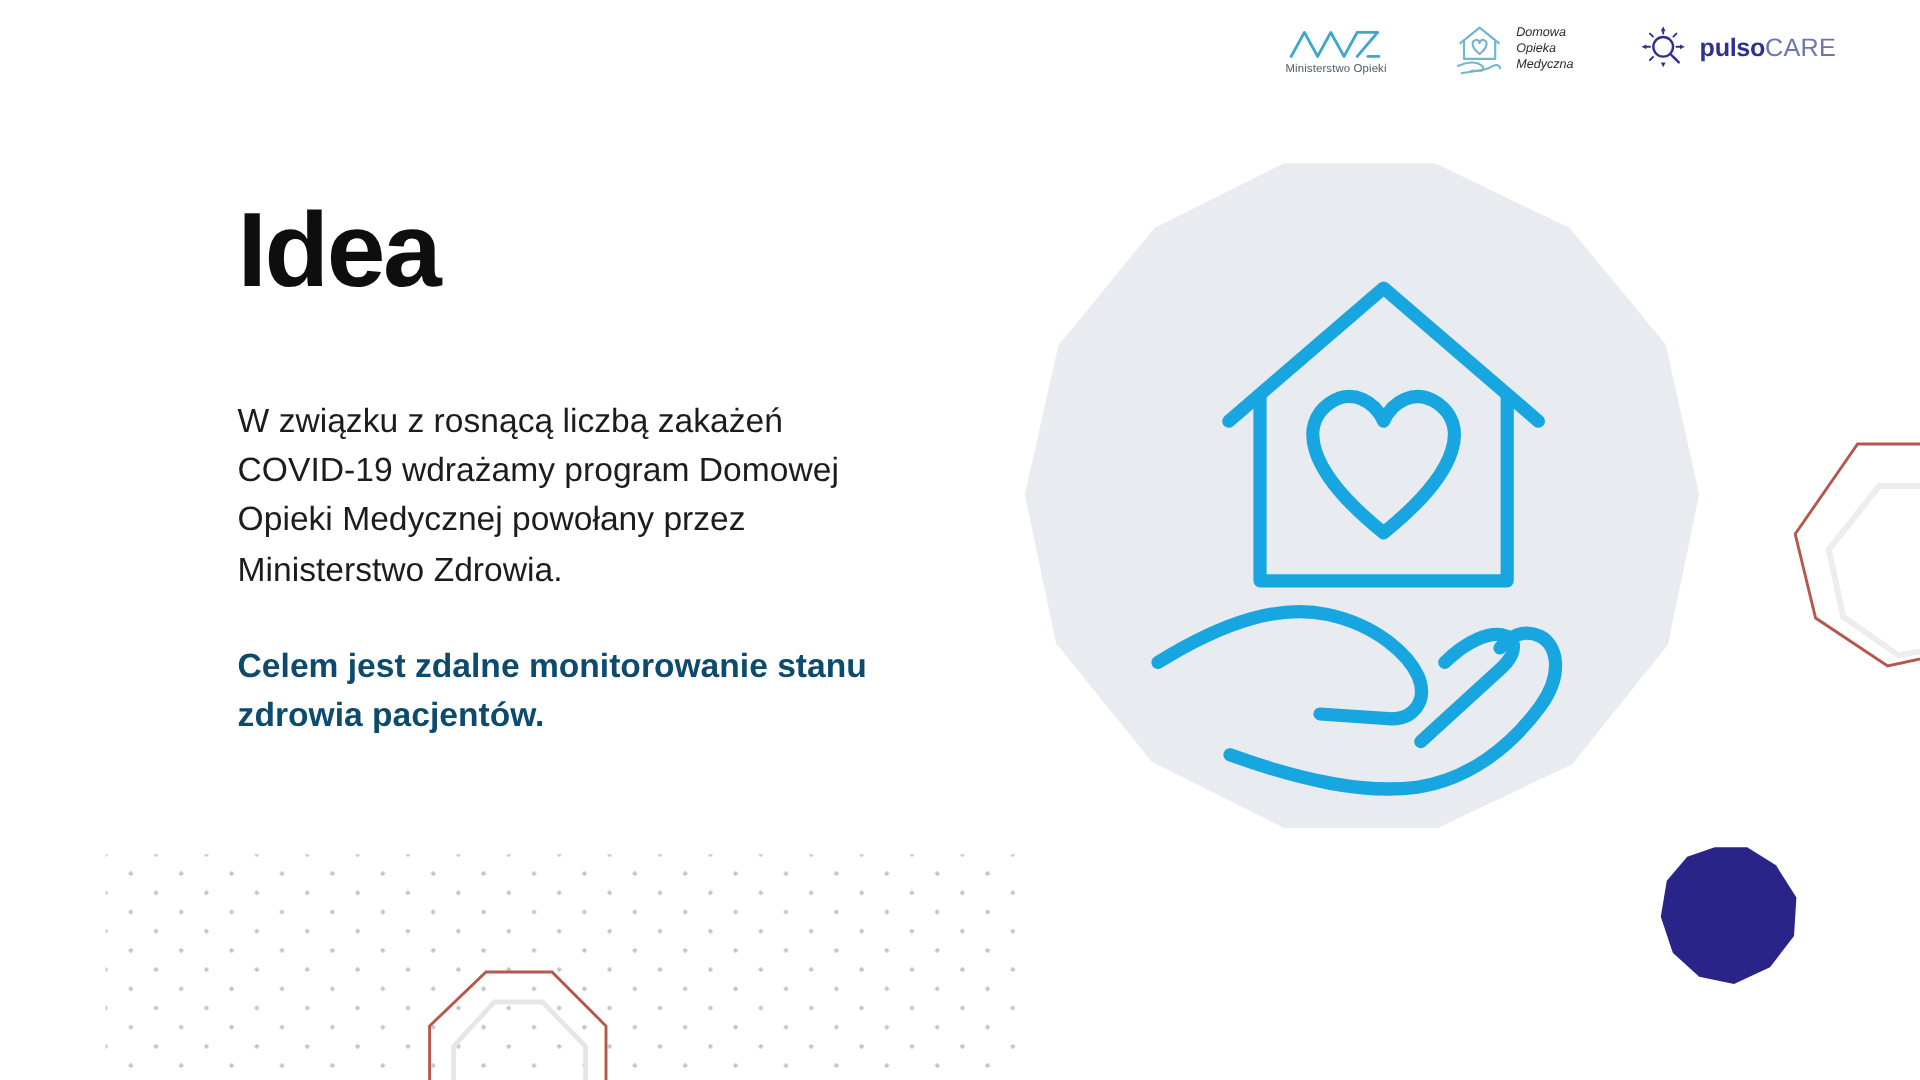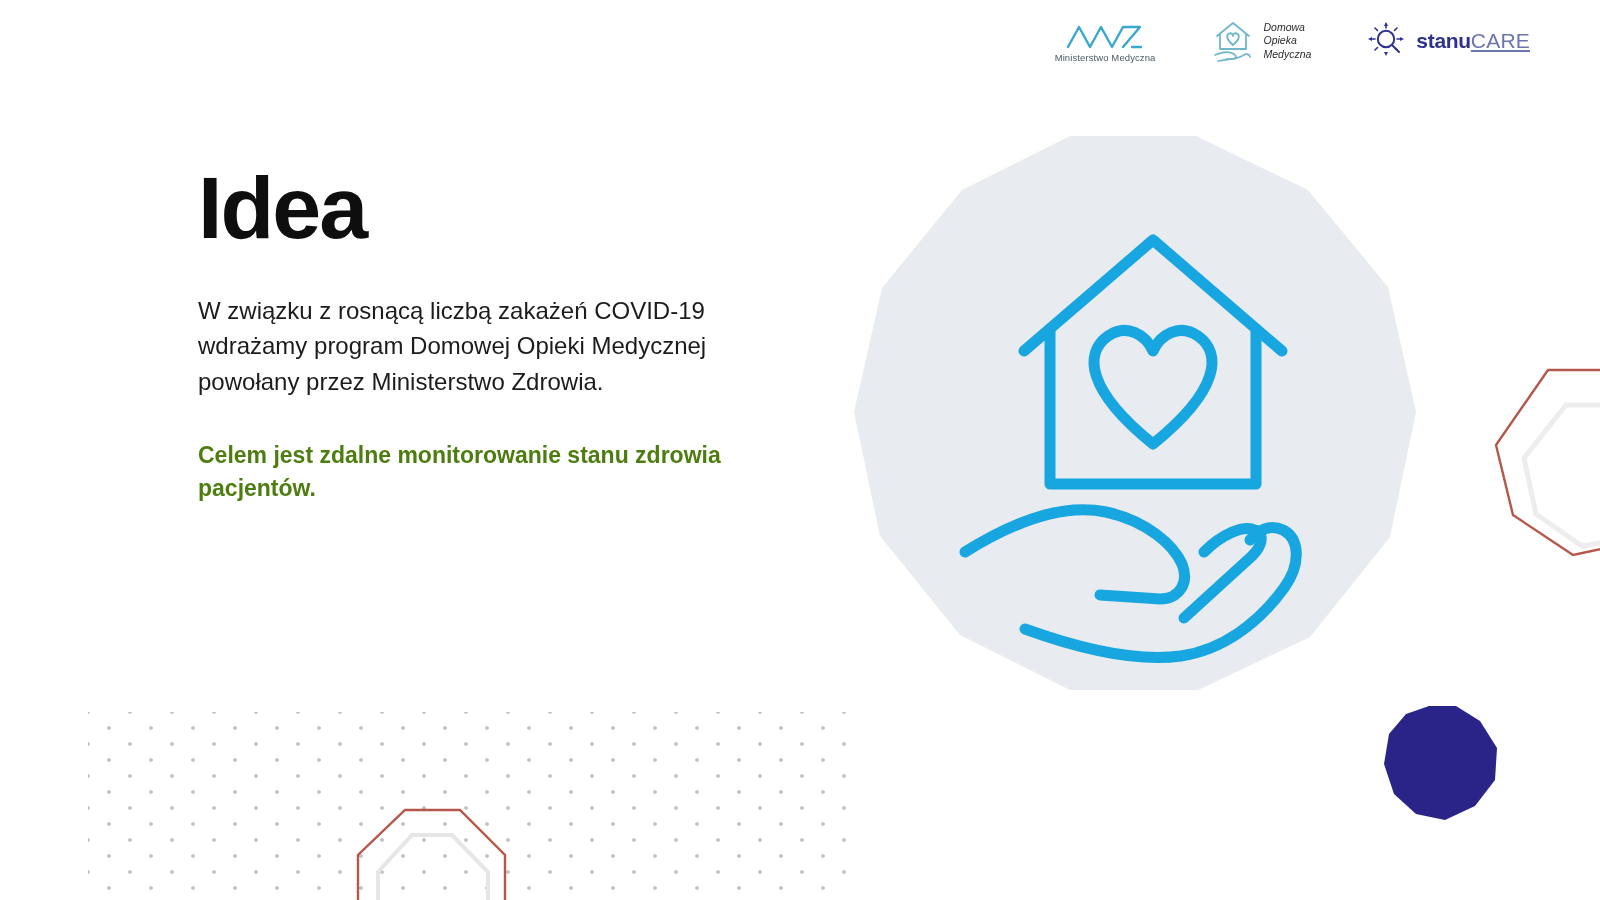--- a/index.html
+++ b/index.html
@@ -86,52 +86,51 @@
     font-size: 21px;
     font-weight: 700;
     color: #2f3191;
     letter-spacing: -.3px;
     font-family: "Liberation Sans", sans-serif;
   }
   .logo-pulso-word .care {
     font-weight: 400;
     color: #6d74ae;
     letter-spacing: .2px;
-    text-decoration: underline;
   }
 
   
   .content {
     position: absolute;
     left: 198px;
     top: 166px;
     width: 600px;
   }
   .title {
     margin: 0;
     font-size: 88px;
     line-height: .95;
     font-weight: 700;
     color: #0e0e0e;
     letter-spacing: -2px;
     font-family: "Liberation Sans", sans-serif;
   }
   .body-text {
-    margin: 43px 0 0 0;
-    font-size: 24px;
+    margin: 80px 0 0 0;
+    font-size: 28px;
     line-height: 1.48;
     color: #1c1c1c;
     font-weight: 400;
     max-width: 560px;
   }
   .lead-text {
     margin: 40px 0 0 0;
-    font-size: 23px;
+    font-size: 28px;
     line-height: 1.45;
-    color: #4d7c0f;
+    color: #0c4a6e;
     font-weight: 700;
     max-width: 570px;
   }
 
   
   .illustration {
     position: absolute;
     left: 818px;
     top: 132px;
     width: 630px;
@@ -163,21 +162,21 @@
     </svg>
   </div>
 
   <div class="logo-bar">
 
     <div class="logo logo-mz">
       <svg width="78" height="30" viewBox="0 0 78 30">
         <path d="M2 27 L13 7 L24 27 L35 7 L46 27 L57 7 L57 7 L74 7 L57 27" fill="none" stroke="#3aa7cf" stroke-width="2.4" stroke-linecap="round" stroke-linejoin="round"></path>
         <line x1="66" y1="27" x2="75" y2="27" stroke="#3aa7cf" stroke-width="2.4" stroke-linecap="round"></line>
       </svg>
-      <div class="logo-mz-caption">Ministerstwo Medyczna</div>
+      <div class="logo-mz-caption">Ministerstwo Opieki</div>
     </div>
 
     <div class="logo logo-dom">
       <svg width="44" height="46" viewBox="0 0 44 46">
         <path d="M6 18 L22 5 L38 18" fill="none" stroke="#6fb7c9" stroke-width="1.8" stroke-linecap="round" stroke-linejoin="round"></path>
         <path d="M9 16 L9 31 L35 31 L35 16" fill="none" stroke="#6fb7c9" stroke-width="1.8" stroke-linecap="round" stroke-linejoin="round"></path>
         <path d="M22 27 C15 21.5 15 16.5 18.6 15.4 C20.6 14.8 22 16.6 22 18 C22 16.6 23.4 14.8 25.4 15.4 C29 16.5 29 21.5 22 27 Z" fill="none" stroke="#6fb7c9" stroke-width="1.8" stroke-linejoin="round"></path>
         <path d="M4 37 C12 33.5 19 33.5 23 36 C26 38 25.5 41 22 41 L15 41" fill="none" stroke="#6fb7c9" stroke-width="1.7" stroke-linecap="round"></path>
         <path d="M7 43 C16 41 26 41.5 32 37.5 C36 35 39 36.5 39 39" fill="none" stroke="#6fb7c9" stroke-width="1.7" stroke-linecap="round"></path>
       </svg>
@@ -200,21 +199,21 @@
           <line x1="8" y1="7" x2="10.5" y2="9.5"></line>
         </g>
         <g fill="#2f3191">
           <polygon points="19,1 21,5 17,5"></polygon>
           <polygon points="37,18 33,20 33,16"></polygon>
           <polygon points="1,18 5,16 5,20"></polygon>
           <polygon points="19,35 17,31 21,31"></polygon>
         </g>
       </svg>
       <div class="logo-pulso-word">
-        <span>stanu</span><span class="care">CARE</span>
+        <span>pulso</span><span class="care">CARE</span>
       </div>
     </div>
   </div>
 
   <div class="content">
     <h1 class="title">Idea</h1>
     <p class="body-text">W związku z rosnącą liczbą zakażeń COVID-19 wdrażamy program Domowej Opieki Medycznej powołany przez Ministerstwo Zdrowia.</p>
     <p class="lead-text">Celem jest zdalne monitorowanie stanu zdrowia pacjentów.</p>
   </div>
 

